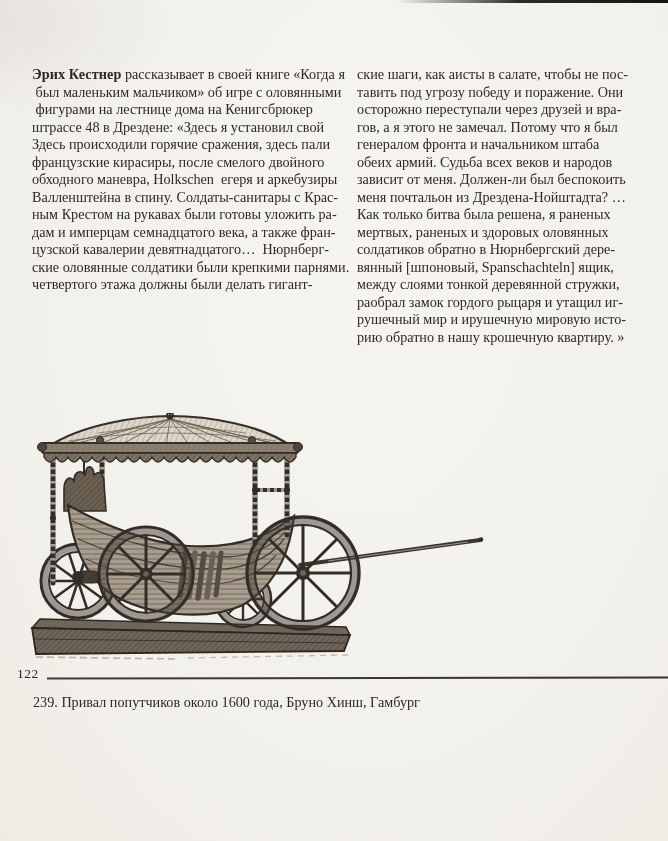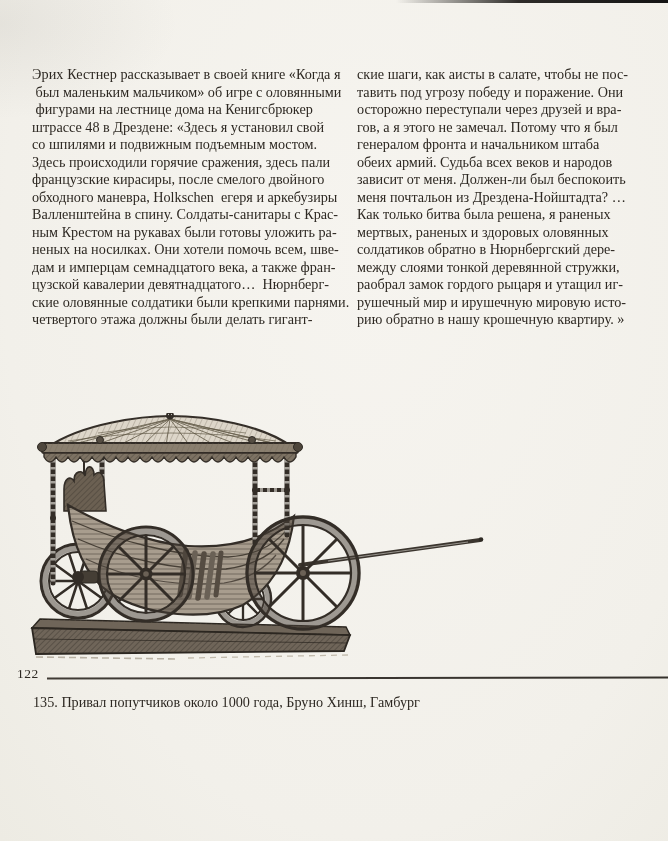--- a/index.html
+++ b/index.html
@@ -21,21 +21,21 @@
     position:absolute;left:0;top:0;width:180px;height:120px;
     background:radial-gradient(ellipse at 0% 20%, rgba(120,115,105,0.10), rgba(120,115,105,0) 70%);
   }
   .col{
     position:absolute;top:66px;
     font-size:14.2px;line-height:17.5px;color:#2d2822;
   }
   .col-left{left:32px;width:320px;}
   .col-right{left:357px;width:296px;}
   .line{white-space:pre;}
-  .lead{font-weight:normal;letter-spacing:0.1px;}
+  .lead{font-weight:bold;letter-spacing:0.1px;}
   .figure-wrap{position:absolute;left:28px;top:413px;width:470px;height:255px;}
   .page-number{
     position:absolute;left:17px;top:666px;
     font-size:13.5px;color:#2d2822;letter-spacing:0.5px;
   }
   .footer-rule{
     position:absolute;left:47px;top:677px;width:621px;height:2px;
     background:linear-gradient(to right,#403b35,#35312c);
     transform:rotate(-0.08deg);
   }
@@ -50,45 +50,44 @@
 <div class="page">
 
   <div class="scan-smudge"></div>
   <div class="scan-edge-top"></div>
 
   <div class="col col-left">
     <div class="line"><span class="lead">Эрих Кестнер</span><span> рассказывает в своей книге «Когда я</span></div>
     <div class="line"> был маленьким мальчиком» об игре с оловянными</div>
     <div class="line"> фигурами на лестнице дома на Кенигсбрюкер</div>
     <div class="line">штрассе 48 в Дрездене: «Здесь я установил свой</div>
-    <div class="line">со шпилями и подвижным подъемным мостом.</div>
     <div class="line">Здесь происходили горячие сражения, здесь пали</div>
     <div class="line">французские кирасиры, после смелого двойного</div>
     <div class="line">обходного маневра, Holkschen  егеря и аркебузиры</div>
     <div class="line">Валленштейна в спину. Солдаты-санитары с Крас-</div>
     <div class="line">ным Крестом на рукавах были готовы уложить ра-</div>
-    <div class="line">неных на носилках. Они хотели помочь всем, шве-</div>
     <div class="line">дам и имперцам семнадцатого века, а также фран-</div>
     <div class="line">цузской кавалерии девятнадцатого…  Нюрнберг-</div>
     <div class="line">ские оловянные солдатики были крепкими парнями.</div>
     <div class="line">четвертого этажа должны были делать гигант-</div>
   </div>
 
   <div class="col col-right">
     <div class="line">ские шаги, как аисты в салате, чтобы не пос-</div>
     <div class="line">тавить под угрозу победу и поражение. Они</div>
     <div class="line">осторожно переступали через друзей и вра-</div>
     <div class="line">гов, а я этого не замечал. Потому что я был</div>
     <div class="line">генералом фронта и начальником штаба</div>
     <div class="line">обеих армий. Судьба всех веков и народов</div>
     <div class="line">зависит от меня. Должен-ли был беспокоить</div>
     <div class="line">меня почтальон из Дрездена-Нойштадта? …</div>
     <div class="line">Как только битва была решена, я раненых</div>
     <div class="line">мертвых, раненых и здоровых оловянных</div>
     <div class="line">солдатиков обратно в Нюрнбергский дере-</div>
+    <div class="line">вянный [шпоновый, Spanschachteln] ящик,</div>
     <div class="line">между слоями тонкой деревянной стружки,</div>
     <div class="line">раобрал замок гордого рыцаря и утащил иг-</div>
     <div class="line">рушечный мир и ирушечную мировую исто-</div>
     <div class="line">рию обратно в нашу крошечную квартиру. »</div>
   </div>
 
   <div class="figure-wrap">
     <svg width="470" height="255" viewBox="0 0 470 255" xmlns="http://www.w3.org/2000/svg">
       <defs>
         <pattern id="hD" width="4" height="4" patternUnits="userSpaceOnUse" patternTransform="rotate(45)">
@@ -240,15 +239,15 @@
         <g>
           <path d="M16,40 L268,40 L268,44 q-6,10 -12,0 q-6,10 -12,0 q-6,10 -12,0 q-6,10 -12,0 q-6,10 -12,0 q-6,10 -12,0 q-6,10 -12,0 q-6,10 -12,0 q-6,10 -12,0 q-6,10 -12,0 q-6,10 -12,0 q-6,10 -12,0 q-6,10 -12,0 q-6,10 -12,0 q-6,10 -12,0 q-6,10 -12,0 q-6,10 -12,0 q-6,10 -12,0 q-6,10 -12,0 q-6,10 -12,0 q-6,10 -12,0 Z" fill="#7d7263" stroke="#332d27" stroke-width="1.4"></path>
           <path d="M16,40 L268,40 L268,44 q-6,10 -12,0 q-6,10 -12,0 q-6,10 -12,0 q-6,10 -12,0 q-6,10 -12,0 q-6,10 -12,0 q-6,10 -12,0 q-6,10 -12,0 q-6,10 -12,0 q-6,10 -12,0 q-6,10 -12,0 q-6,10 -12,0 q-6,10 -12,0 q-6,10 -12,0 q-6,10 -12,0 q-6,10 -12,0 q-6,10 -12,0 q-6,10 -12,0 q-6,10 -12,0 q-6,10 -12,0 q-6,10 -12,0 Z" fill="url(#hD)" opacity="0.45"></path>
         </g>
       </g>
     </svg>
   </div>
 
   <div class="page-number">122</div>
   <div class="footer-rule"></div>
-  <div class="caption">135. Привал попутчиков около 1000 года, Бруно Хинш, Гамбург</div>
+  <div class="caption">239. Привал попутчиков около 1600 года, Бруно Хинш, Гамбург</div>
 
 </div>
 
 </body></html>

